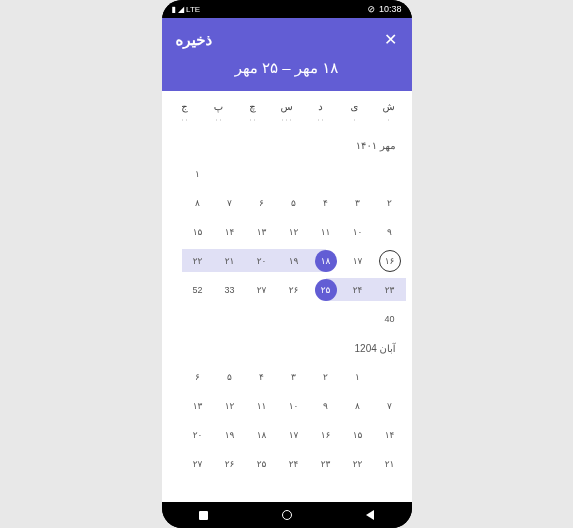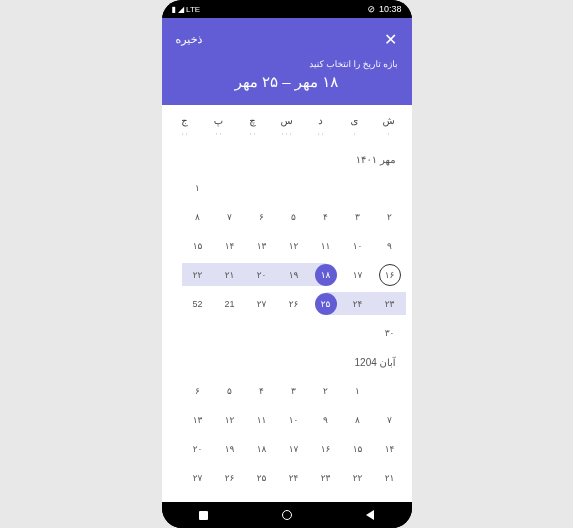--- a/index.html
+++ b/index.html
@@ -5,21 +5,21 @@
 * { margin: 0; padding: 0; box-sizing: border-box; font-family: -apple-system, sans-serif; }
 body { background: #e8e8e8; display: flex; justify-content: center; align-items: center; width: 573px; height: 528px; }
 .phone { width: 250px; height: 528px; background: #000; border-radius: 20px; overflow: hidden; display: flex; flex-direction: column; }
 .status-bar { height: 18px; background: #000; color: #fff; display: flex; justify-content: space-between; align-items: center; padding: 0 10px; font-size: 9px; }
 .status-left { display: flex; align-items: center; gap: 4px; }
 .status-right { display: flex; align-items: center; gap: 2px; font-size: 8px; }
 .screen { flex: 1; background: #fff; overflow: hidden; display: flex; flex-direction: column; }
 .header { background: #625dd4; color: #fff; padding: 12px 14px 14px; }
 .header-top { display: flex; justify-content: space-between; align-items: center; margin-bottom: 10px; }
 .close-icon { font-size: 16px; cursor: pointer; }
-.save-btn { font-size: 11px; cursor: pointer; }
+.save-btn { font-size: 15px; cursor: pointer; font-weight: bold; }
 .prompt { font-size: 9px; text-align: right; margin-bottom: 4px; opacity: 0.95; }
 .range { font-size: 15px; font-weight: 500; text-align: center; }
 .weekdays { display: grid; grid-template-columns: repeat(7,1fr); padding: 10px 6px 4px; text-align: center; font-size: 10px; color: #444; }
 .dots { display: grid; grid-template-columns: repeat(7,1fr); padding: 0 6px 6px; text-align: center; font-size: 7px; color: #aaa; }
 .month-label { text-align: right; padding: 10px 16px 8px; font-size: 10px; color: #555; }
 .calendar { flex: 1; overflow: hidden; padding-left: 14px; }
 .grid { display: grid; grid-template-columns: repeat(7,1fr); padding: 0 6px; }
 .cell { height: 29px; display: flex; align-items: center; justify-content: center; font-size: 9px; color: #555; position: relative; cursor: pointer; }
 .cell.empty { cursor: default; }
 .cell.today { }
@@ -48,21 +48,20 @@
       <span>◢</span>
       <span>▮</span>
     </div>
   </div>
   <div class="screen">
     <div class="header">
       <div class="header-top">
         <span class="close-icon">✕</span>
         <span class="save-btn">ذخیره</span>
       </div>
-      <div class="prompt">بازه تاریخ را انتخاب کنید</div>
       <div class="range">۱۸ مهر – ۲۵ مهر</div>
     </div>
     <div class="weekdays" id="weekdays">
         <div>ش</div>
         <div>ی</div>
         <div>د</div>
         <div>س</div>
         <div>چ</div>
         <div>پ</div>
         <div>ج</div>
@@ -160,27 +159,27 @@
           <div class="cell sel range-end">
             <span>۲۵</span>
           </div>
           <div class="cell">
             <span>۲۶</span>
           </div>
           <div class="cell">
             <span>۲۷</span>
           </div>
           <div class="cell">
-            <span>21</span>
+            <span>33</span>
           </div>
           <div class="cell">
             <span>52</span>
           </div>
           <div class="cell">
-            <span>۳۰</span>
+            <span>40</span>
           </div>
         </div>
         <div class="month-label">آبان 1204</div>
         <div class="grid">
           <div class="cell empty"></div>
           <div class="cell">
             <span>۱</span>
           </div>
           <div class="cell">
             <span>۲</span>

